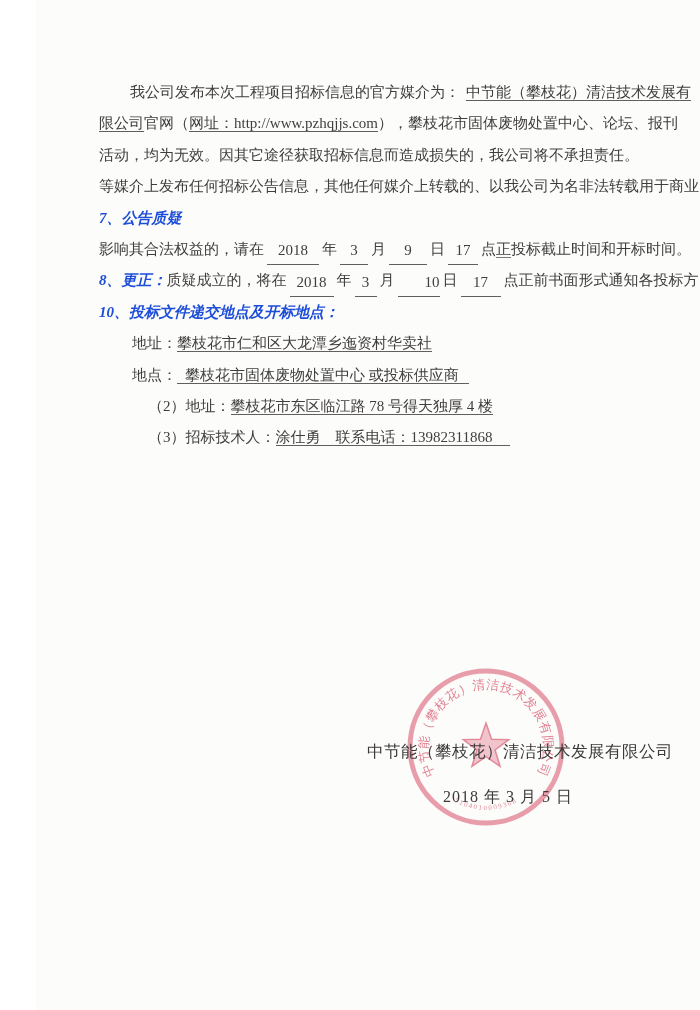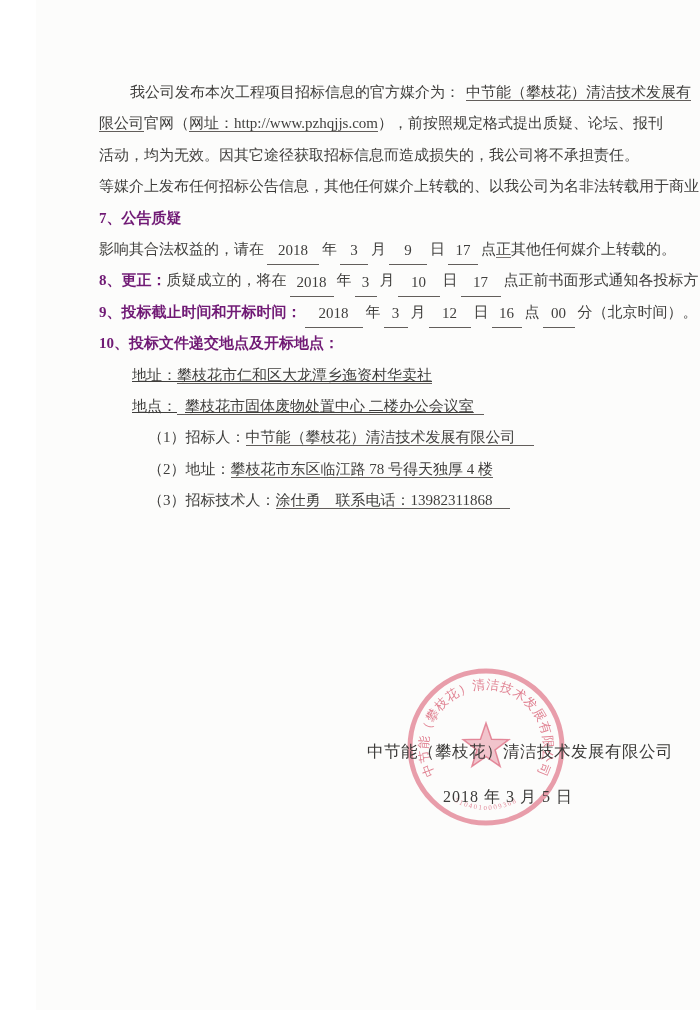--- a/index.html
+++ b/index.html
@@ -14,42 +14,42 @@
   }
   .body-text{
     position:absolute;left:63px;top:77px;width:585px;
     font-size:15px;
   }
   .line{
     height:31.4px;line-height:31.4px;
     white-space:nowrap;
   }
   .indent2{text-indent:31px;}
-  .indent-a{padding-left:33px;text-decoration:underline;}
+  .indent-a{padding-left:33px;}
   .indent-b{padding-left:49px;}
-  .bold{font-weight:bold;color:#701a75;}
+  .bold{font-weight:bold;color:#1d4ed8;font-style:italic;}
   .u{
     border-bottom:1px solid rgba(70,66,62,.85);
     padding-bottom:0;
   }
   .sp-l{margin-left:6px;}
   .pad-r{padding-right:18px;}
   .pad-lr{padding-left:8px;padding-right:10px;}
   .blank{
     display:inline-block;
     text-align:center;
     border-bottom:1px solid rgba(70,66,62,.85);
     margin:0 3px;
     vertical-align:bottom;
     line-height:28px;height:28px;
   }
   .w58{width:58px;}.w52{width:52px;}.w44{width:44px;}
   .w40{width:40px;}.w38{width:38px;}.w30{width:30px;}
   .w28{width:28px;}.w24{width:24px;}.w22{width:22px;}
-  .w42{width:42px;}.w32{width:32px;}
+  .w42{width:42px;text-align:right;}.w32{width:32px;}
   .u-thin{border-bottom:1px solid rgba(70,66,62,.7);}
   .stamp{
     position:absolute;left:360px;top:657px;
     z-index:1;
     opacity:.88;
   }
   .stamp text{font-family:"Liberation Serif","DejaVu Serif",serif;}
   .footer-company{
     position:absolute;left:331px;top:741px;
     font-size:16.5px;letter-spacing:.5px;
@@ -62,36 +62,34 @@
   }
 </style>
 </head>
 <body>
 
 <div class="page">
 
   <div class="body-text">
 
     <div class="line indent2"><span>我公司发布本次工程项目招标信息的官方媒介为：</span><span class="u sp-l">中节能（攀枝花）清洁技术发展有</span></div>
-    <div class="line"><span class="u">限公司</span><span>官网（</span><span class="u">网址：http://www.pzhqjjs.com</span><span>），前按照规定格式提出质疑、论坛、报刊</span></div>
+    <div class="line"><span class="u">限公司</span><span>官网（</span><span class="u">网址：http://www.pzhqjjs.com</span><span>），攀枝花市固体废物处置中心、论坛、报刊</span></div>
     <div class="line"><span>活动，均为无效。因其它途径获取招标信息而造成损失的，我公司将不承担责任。</span></div>
     <div class="line"><span>等媒介上发布任何招标公告信息，其他任何媒介上转载的、以我公司为名非法转载用于商业</span></div>
 
     <div class="line"><span class="bold">7、公告质疑</span></div>
-    <div class="line"><span>影响其合法权益的，请在</span><span class="blank w52">2018</span><span>年</span><span class="blank w28">3</span><span>月</span><span class="blank w38">9</span><span>日</span><span class="blank w30">17</span><span>点</span><span class="u-thin">正</span><span>其他任何媒介上转载的。</span></div>
+    <div class="line"><span>影响其合法权益的，请在</span><span class="blank w52">2018</span><span>年</span><span class="blank w28">3</span><span>月</span><span class="blank w38">9</span><span>日</span><span class="blank w30">17</span><span>点</span><span class="u-thin">正</span><span>投标截止时间和开标时间。</span></div>
 
     <div class="line"><span class="bold">8、更正：</span><span>质疑成立的，将在</span><span class="blank w44">2018</span><span>年</span><span class="blank w22">3</span><span>月</span><span class="blank w42">10</span><span>日</span><span class="blank w40">17</span><span>点正前书面形式通知各投标方。</span></div>
 
-    <div class="line"><span class="bold">9、投标截止时间和开标时间：</span><span class="blank w58">2018</span><span>年</span><span class="blank w24">3</span><span>月</span><span class="blank w42">12</span><span>日</span><span class="blank w30">16</span><span>点</span><span class="blank w32">00</span><span>分</span><span>（北京时间）。</span></div>
 
     <div class="line"><span class="bold">10、投标文件递交地点及开标地点：</span></div>
     <div class="line indent-a"><span>地址：</span><span class="u">攀枝花市仁和区大龙潭乡迤资村华卖社</span></div>
-    <div class="line indent-a"><span>地点：</span><span class="u pad-lr">攀枝花市固体废物处置中心 二楼办公会议室</span></div>
+    <div class="line indent-a"><span>地点：</span><span class="u pad-lr">攀枝花市固体废物处置中心 或投标供应商</span></div>
 
-    <div class="line indent-b"><span>（1）招标人：</span><span class="u pad-r">中节能（攀枝花）清洁技术发展有限公司</span></div>
     <div class="line indent-b"><span>（2）地址：</span><span class="u">攀枝花市东区临江路 78 号得天独厚 4 楼</span></div>
     <div class="line indent-b"><span>（3）招标技术人：</span><span class="u pad-r">涂仕勇　联系电话：13982311868</span></div>
 
   </div>
 
   <svg class="stamp" width="180" height="180" viewBox="-90 -90 180 180">
     <circle r="76" fill="none" stroke="rgba(221,102,124,0.72)" stroke-width="5"></circle>
     <polygon points="0,-24 -5.6,-7.8 -22.8,-7.4 -9.1,3 -14.1,19.4 0,9.6 14.1,19.4 9.1,3 22.8,-7.4 5.6,-7.8" fill="rgba(226,124,144,0.5)" stroke="rgba(217,88,112,0.75)" stroke-width="1.5"></polygon>
     <defs>
       <path id="arcTop" d="M -50.2 29 A 58 58 0 1 1 50.2 29" fill="none"></path>

